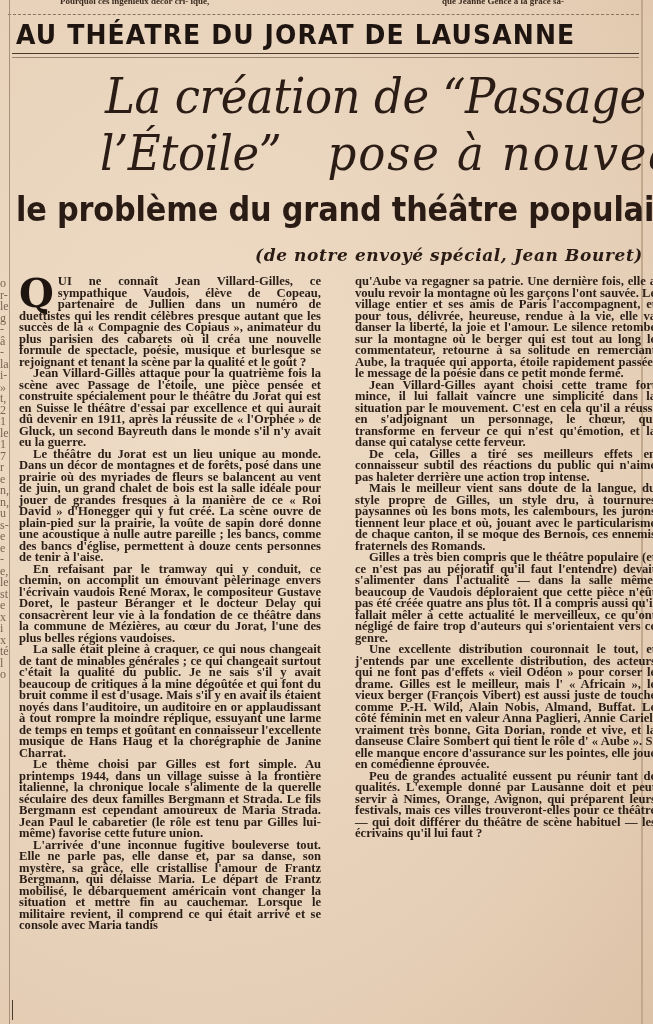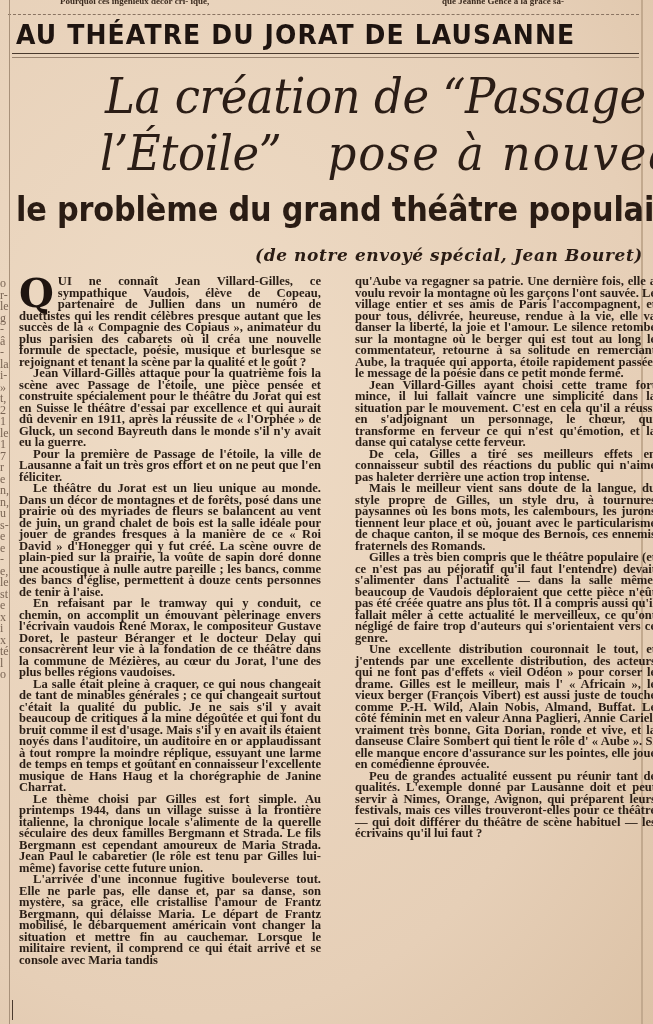--- a/index.html
+++ b/index.html
@@ -92,21 +92,20 @@
   </div>
 
   <div class="subhead">le problème du grand théâtre populaire</div>
   <div class="byline">(de notre envoyé spécial, Jean Bouret)</div>
 
   <div class="margin-frag">o r- le g- â- la i- » t, 21 le 17 re n, n, u s- e e- e, le st ex ix té lo</div>
 
   <div class="col left">
     <p class="first"><span class="dropcap">Q</span><span>UI ne connaît Jean Villard-Gilles, ce sympathique Vaudois, élève de Copeau, partenaire de Jullien dans un numéro de duettistes qui les rendit célèbres presque autant que les succès de la « Compagnie des Copiaus », animateur du plus parisien des cabarets où il créa une nouvelle formule de spectacle, poésie, musique et burlesque se rejoignant et tenant la scène par la qualité et le goût ?</span></p>
     <p>Jean Villard-Gillès attaque pour la quatrième fois la scène avec Passage de l'étoile, une pièce pensée et construite spécialement pour le théâtre du Jorat qui est en Suisse le théâtre d'essai par excellence et qui aurait dû devenir en 1911, après la réussite de « l'Orphée » de Gluck, un second Bayreuth dans le monde s'il n'y avait eu la guerre.</p>
-    <p>Pour la première de Passage de l'étoile, la ville de Lausanne a fait un très gros effort et on ne peut que l'en féliciter.</p>
     <p>Le théâtre du Jorat est un lieu unique au monde. Dans un décor de montagnes et de forêts, posé dans une prairie où des myriades de fleurs se balancent au vent de juin, un grand chalet de bois est la salle idéale pour jouer de grandes fresques à la manière de ce « Roi David » d'Honegger qui y fut créé. La scène ouvre de plain-pied sur la prairie, la voûte de sapin doré donne une acoustique à nulle autre pareille ; les bancs, comme des bancs d'église, permettent à douze cents personnes de tenir à l'aise.</p>
     <p>En refaisant par le tramway qui y conduit, ce chemin, on accomplit un émouvant pèlerinage envers l'écrivain vaudois René Morax, le compositeur Gustave Doret, le pasteur Béranger et le docteur Delay qui consacrèrent leur vie à la fondation de ce théâtre dans la commune de Mézières, au cœur du Jorat, l'une des plus belles régions vaudoises.</p>
     <p>La salle était pleine à craquer, ce qui nous changeait de tant de minables générales ; ce qui changeait surtout c'était la qualité du public. Je ne sais s'il y avait beaucoup de critiques à la mine dégoûtée et qui font du bruit comme il est d'usage. Mais s'il y en avait ils étaient noyés dans l'auditoire, un auditoire en or applaudissant à tout rompre la moindre réplique, essuyant une larme de temps en temps et goûtant en connaisseur l'excellente musique de Hans Haug et la chorégraphie de Janine Charrat.</p>
     <p>Le thème choisi par Gilles est fort simple. Au printemps 1944, dans un village suisse à la frontière italienne, la chronique locale s'alimente de la querelle séculaire des deux familles Bergmann et Strada. Le fils Bergmann est cependant amoureux de Maria Strada. Jean Paul le cabaretier (le rôle est tenu par Gilles lui-même) favorise cette future union.</p>
     <p>L'arrivée d'une inconnue fugitive bouleverse tout. Elle ne parle pas, elle danse et, par sa danse, son mystère, sa grâce, elle cristallise l'amour de Frantz Bergmann, qui délaisse Maria. Le départ de Frantz mobilisé, le débarquement américain vont changer la situation et mettre fin au cauchemar. Lorsque le militaire revient, il comprend ce qui était arrivé et se console avec Maria tandis</p>
   </div>
 
   <div class="col right">
     <p class="first">qu'Aube va regagner sa patrie. Une dernière fois, elle a voulu revoir la montagne où les garçons l'ont sauvée. Le village entier et ses amis de Paris l'accompagnent, et pour tous, délivrée, heureuse, rendue à la vie, elle va danser la liberté, la joie et l'amour. Le silence retombe sur la montagne où le berger qui est tout au long le commentateur, retourne à sa solitude en remerciant Aube, la traquée qui apporta, étoile rapidement passée, le message de la poésie dans ce petit monde fermé.</p>
     <p>Jean Villard-Gilles ayant choisi cette trame fort mince, il lui fallait vaincre une simplicité dans la situation par le mouvement. C'est en cela qu'il a réussi en s'adjoignant un personnage, le chœur, qui transforme en ferveur ce qui n'est qu'émotion, et la danse qui catalyse cette ferveur.</p>

